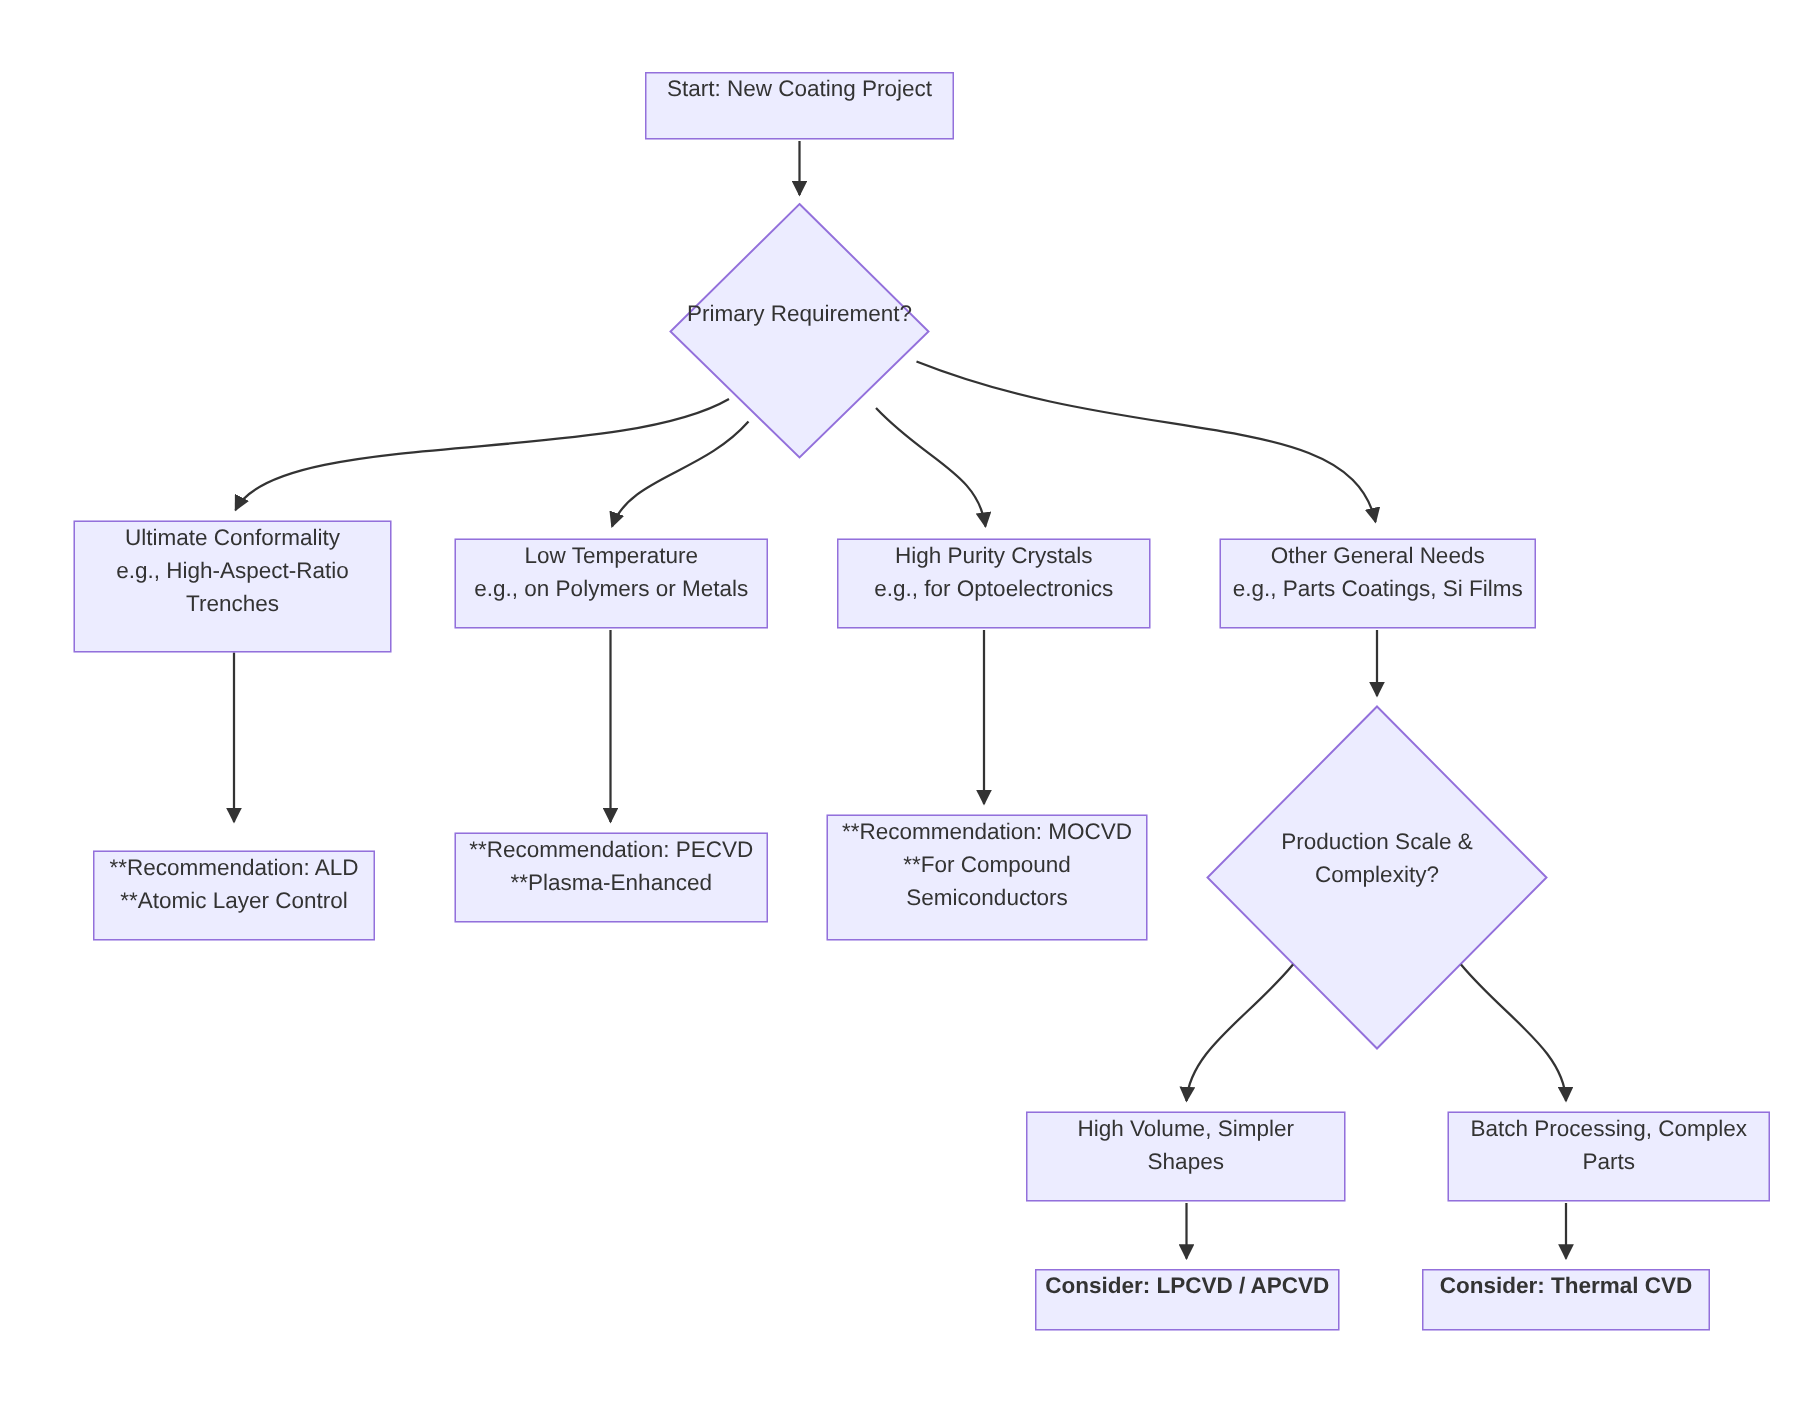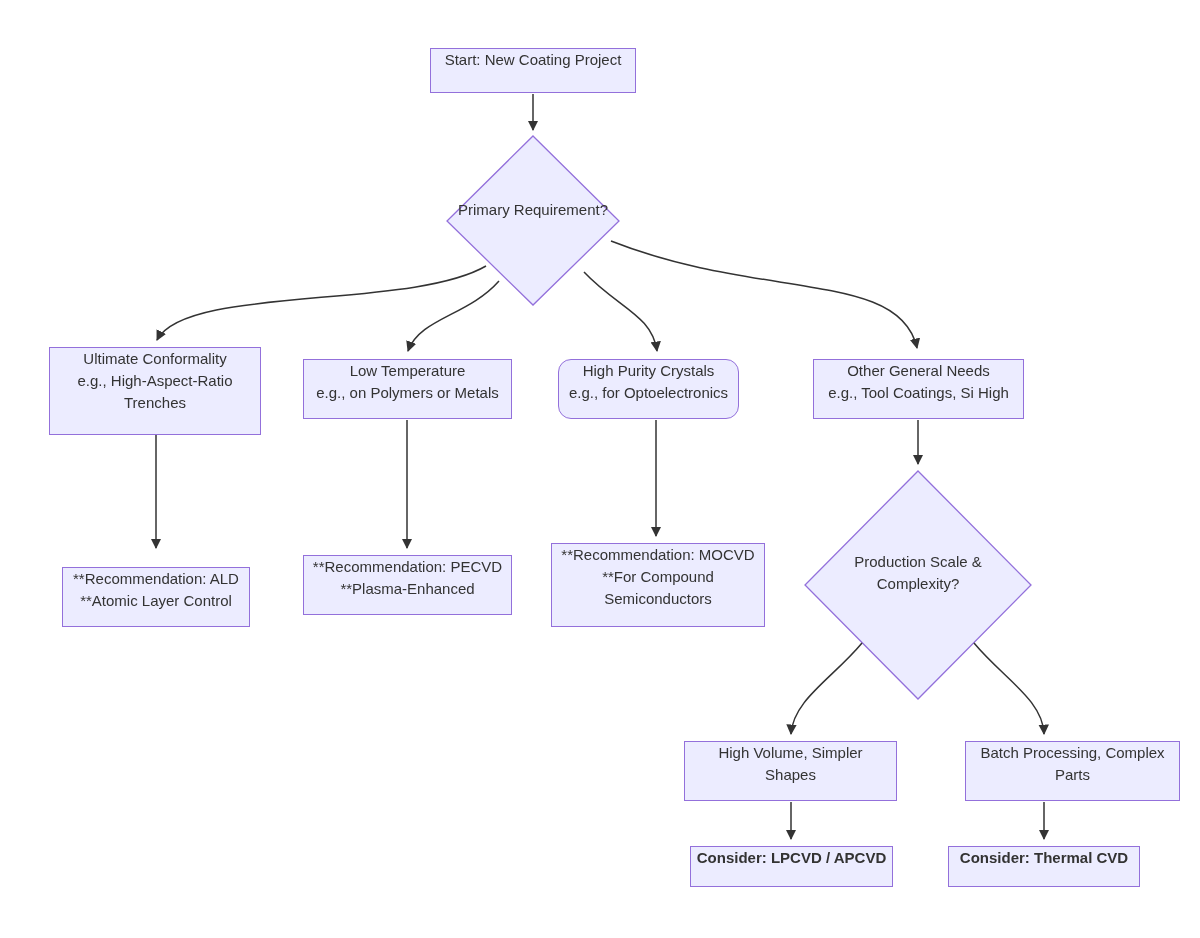--- a/index.html
+++ b/index.html
@@ -83,28 +83,28 @@
     <span class="node-label">Ultimate Conformality
 e.g., High-Aspect-Ratio
 Trenches</span>
   </div>
 
   <div class="node" style="left:303px; top:359px; width:209px; height:60px;">
     <span class="node-label">Low Temperature
 e.g., on Polymers or Metals</span>
   </div>
 
-  <div class="node" style="left:558px; top:359px; width:181px; height:60px;border-radius:13px;">
+  <div class="node" style="left:558px; top:359px; width:209px; height:60px;">
     <span class="node-label">High Purity Crystals
 e.g., for Optoelectronics</span>
   </div>
 
   <div class="node" style="left:813px; top:359px; width:211px; height:60px;">
     <span class="node-label">Other General Needs
-e.g., Tool Coatings, Si High</span>
+e.g., Parts Coatings, Si Films</span>
   </div>
 
   <div class="node" style="left:62px; top:567px; width:188px; height:60px;">
     <span class="node-label">**Recommendation: ALD
 **Atomic Layer Control</span>
   </div>
 
   <div class="node" style="left:551px; top:543px; width:214px; height:84px;">
     <span class="node-label">**Recommendation: MOCVD
 **For Compound

